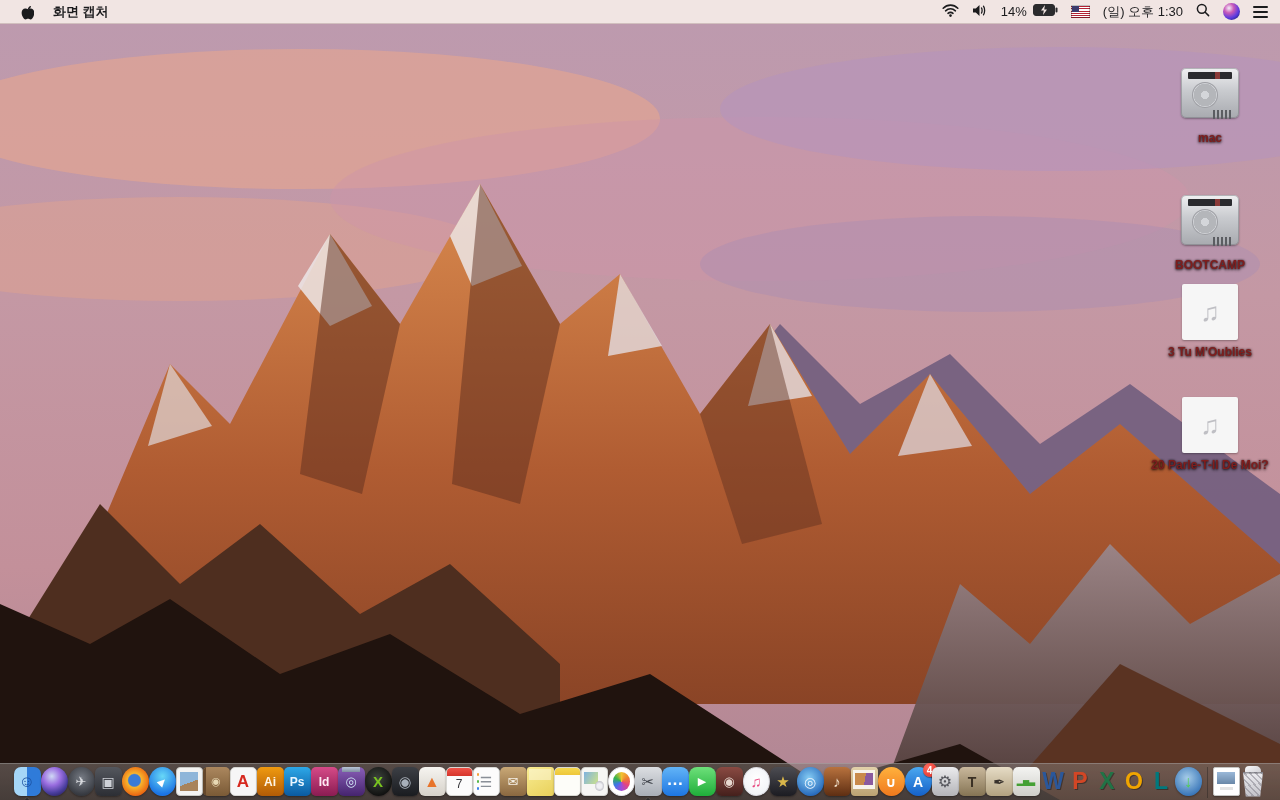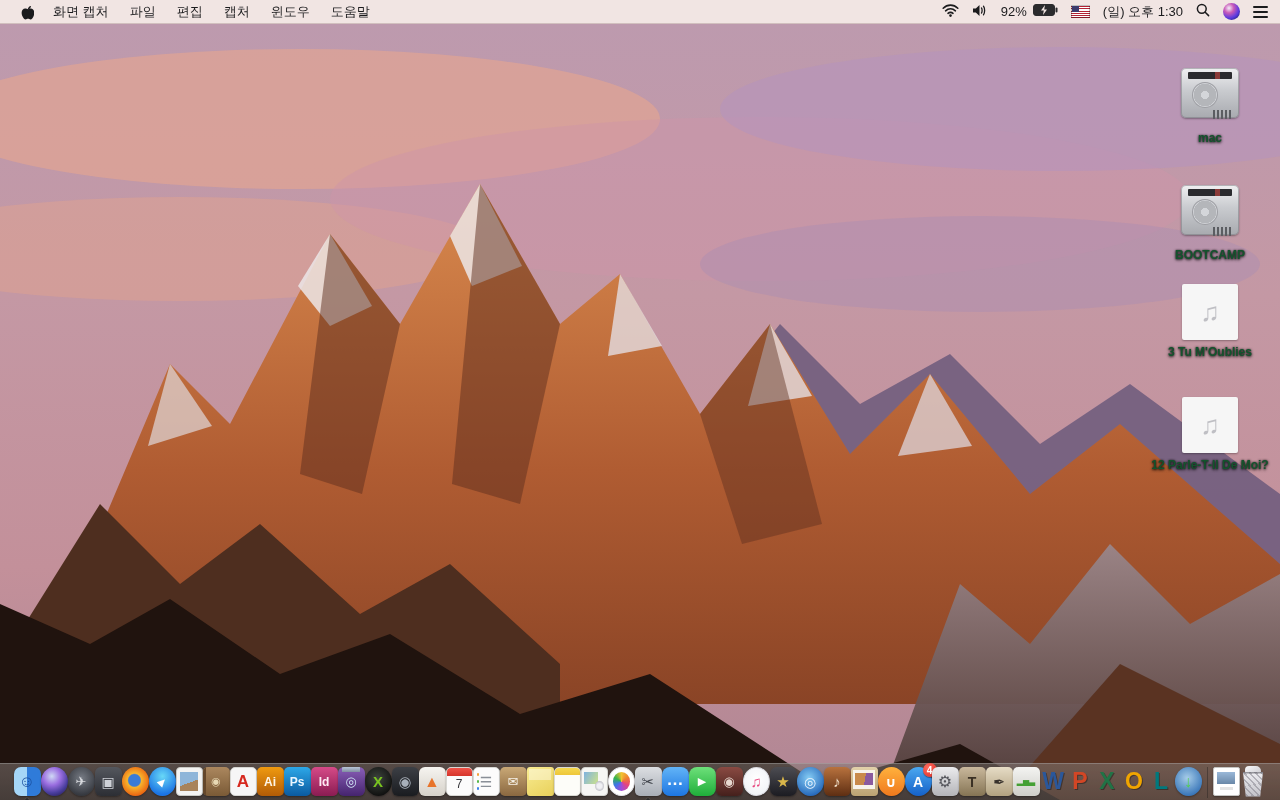--- a/index.html
+++ b/index.html
@@ -14,34 +14,34 @@
   
   .menubar{
     position:absolute;left:0;top:0;width:1280px;height:24px;
     background:rgba(243,231,228,0.97);
     border-bottom:1px solid rgba(150,120,120,0.35);
     display:flex;align-items:center;box-sizing:border-box;
     padding:0 12px;font-size:13px;color:#1b1b1d;z-index:40;
   }
   .apple{width:15px;height:17px;margin:0 18px 0 8px;display:flex;align-items:center;}
   .menu-item{margin-right:21px;white-space:nowrap;cursor:default;}
-  .menu-item.app{font-weight:400;text-align:right;}
+  .menu-item.app{font-weight:700;text-align:right;}
   .status{margin-left:auto;display:flex;align-items:center;gap:13px;}
   .status .txt{font-size:13px;color:#1b1b1d;}
   .flag{width:17px;height:11px;position:relative;overflow:hidden;border:0.5px solid rgba(0,0,0,.25);
     background:repeating-linear-gradient(180deg,#b22234 0 0.9px,#fff 0.9px 1.8px);}
   .flag .canton{position:absolute;left:0;top:0;width:7px;height:6px;background:#3c3b6e;}
   .siri-orb{width:17px;height:17px;border-radius:50%;
     background:radial-gradient(circle at 35% 30%, #f2eef8 0%, #c95ab8 30%, #5a3ae0 62%, #0c1440 100%);}
   .nc-icon{display:flex;flex-direction:column;gap:3px;}
   .nc-icon i{display:block;height:2px;width:15px;background:#1b1b1d;border-radius:1px;}
   
   .desktop-icons{position:absolute;right:8px;top:30px;width:124px;z-index:10;}
   .d-item{position:absolute;left:0;width:124px;display:flex;flex-direction:column;align-items:center;cursor:default;}
-  .d-label{margin-top:5px;font-size:12px;font-weight:700;color:#14532d;text-align:center;line-height:15px;
+  .d-label{margin-top:5px;font-size:12px;font-weight:700;color:#7f1d1d;text-align:center;line-height:15px;
     text-shadow:0 1px 3px rgba(0,0,0,.85), 0 0 2px rgba(0,0,0,.6);max-width:120px;}
   .hdd{position:relative;width:64px;height:62px;}
   .hdd .body{position:absolute;left:3px;top:4px;width:58px;height:50px;border-radius:5px;
     background:linear-gradient(180deg,#f0f0f2 0%,#c9cbcf 45%,#a8aaaf 100%);
     box-shadow:inset 0 0 0 1px rgba(120,120,125,.5), 0 1px 2px rgba(0,0,0,.35);}
   .hdd .strip{position:absolute;left:10px;top:8px;width:44px;height:7px;border-radius:1px;
     background:linear-gradient(90deg,#2a2a2e 0 62%, #8a3a38 62% 72%, #2a2a2e 72% 100%);}
   .hdd .platter{position:absolute;left:14px;top:18px;width:26px;height:26px;border-radius:50%;
     background:radial-gradient(circle,#d4d6da 0 22%, #b4b6ba 23% 60%, #cfd1d5 61% 100%);
     box-shadow:inset 0 0 0 1px rgba(110,110,115,.5);}
@@ -126,45 +126,38 @@
 </div>
 
 <div class="menubar">
   <span class="apple">
     <svg width="14" height="16" viewBox="0 0 12 14">
       <path fill="#1b1b1d" d="M9.4 4c-1 0-1.6.6-2.4.6C6.2 4.6 5.4 4 4.4 4 2.7 4 1.3 5.6 1.3 7.6c0 2.8 2.1 5.9 3.5 5.9.8 0 1.1-.5 2.1-.5s1.3.5 2.1.5c1.5 0 3.4-3.2 3.4-5.8 0-2-1.3-3.7-3-3.7z"></path>
       <path fill="#1b1b1d" d="M7.5 2.9c.5-.6 1.3-1.1 1.9-1.1.1.7-.3 1.5-.7 2-.5.6-1.2 1-1.9.9-.1-.6.3-1.3.7-1.8z"></path>
     </svg>
   </span>
   <span class="menu-item app">화면 캡처</span>
-  <span id="menus" style="display:flex;">
-      <span class="menu-item">파일</span>
-      <span class="menu-item">편집</span>
-      <span class="menu-item">캡처</span>
-      <span class="menu-item">윈도우</span>
-      <span class="menu-item">도움말</span>
-    </span>
 
   <span class="status">
     <span>
       <svg width="17" height="13" viewBox="0 0 17 13">
         <path d="M1.2 4.2 C3.2 2.2 5.7 1.1 8.5 1.1 C11.3 1.1 13.8 2.2 15.8 4.2" stroke="#1b1b1d" stroke-width="1.6" fill="none" stroke-linecap="round"></path>
         <path d="M3.6 6.8 C5 5.5 6.7 4.8 8.5 4.8 C10.3 4.8 12 5.5 13.4 6.8" stroke="#1b1b1d" stroke-width="1.6" fill="none" stroke-linecap="round"></path>
         <path d="M6 9.3 C6.7 8.7 7.6 8.4 8.5 8.4 C9.4 8.4 10.3 8.7 11 9.3" stroke="#1b1b1d" stroke-width="1.6" fill="none" stroke-linecap="round"></path>
         <circle cx="8.5" cy="11.6" r="1.3" fill="#1b1b1d"></circle>
       </svg>
     </span>
     <span>
       <svg width="16" height="13" viewBox="0 0 16 13">
         <polygon points="1,4.5 3.8,4.5 7.5,1 7.5,12 3.8,8.5 1,8.5" fill="#1b1b1d"></polygon>
         <path d="M9.5 4 C10.3 4.9 10.3 8.1 9.5 9" stroke="#1b1b1d" stroke-width="1.3" fill="none" stroke-linecap="round"></path>
         <path d="M11.5 2.3 C13 4 13 9 11.5 10.7" stroke="#1b1b1d" stroke-width="1.3" fill="none" stroke-linecap="round"></path>
       </svg>
     </span>
-    <span class="txt">92%</span>
+    <span class="txt">14%</span>
     <span style="margin-left:-7px;">
       <svg width="25" height="12" viewBox="0 0 25 12">
         <rect x="0.5" y="0.5" width="21" height="11" rx="2.5" fill="#2b2b2d" stroke="#2b2b2d"></rect>
         <rect x="22.5" y="3.5" width="2" height="5" rx="1" fill="#2b2b2d"></rect>
         <path d="M12 1 L8 6.6 L10.8 6.6 L10 11 L14 5.4 L11.2 5.4 Z" fill="#f3e7e4"></path>
       </svg>
     </span>
     <span class="flag">
         <span class="canton"></span>
       </span>
@@ -187,40 +180,40 @@
 <div class="desktop-icons" id="desktop-icons">
     <div class="d-item" style="top: 34px;">
       <div class="hdd">
         <div class="body"></div>
         <div class="strip"></div>
         <div class="platter"></div>
         <div class="vents"></div>
       </div>
       <div class="d-label">mac</div>
     </div>
-    <div class="d-item" style="top: 151px;">
+    <div class="d-item" style="top: 161px;">
       <div class="hdd">
         <div class="body"></div>
         <div class="strip"></div>
         <div class="platter"></div>
         <div class="vents"></div>
       </div>
       <div class="d-label">BOOTCAMP</div>
     </div>
     <div class="d-item" style="top: 254px;">
       <div class="audio-file">
         <span>♫</span>
       </div>
       <div class="d-label">3 Tu M'Oublies</div>
     </div>
     <div class="d-item" style="top: 367px;">
       <div class="audio-file">
         <span>♫</span>
       </div>
-      <div class="d-label">12 Parle-T-Il De Moi?</div>
+      <div class="d-label">20 Parle-T-Il De Moi?</div>
     </div>
   </div>
 
 <div class="dock" id="dock">
     <div class="dock-slot">
       <div class="dock-icon" style="border-radius: 7px; background: linear-gradient(90deg, rgb(165, 214, 247) 0px, rgb(165, 214, 247) 50%, rgb(47, 123, 217) 50%, rgb(47, 123, 217) 100%); overflow: hidden; box-shadow: rgba(0, 0, 0, 0.35) 0px 1px 2px;">
         <span class="glyph" style="font-size: 16px; color: rgb(26, 79, 158); position: relative;">☺</span>
       </div>
       <span class="run-dot"></span>
     </div>

